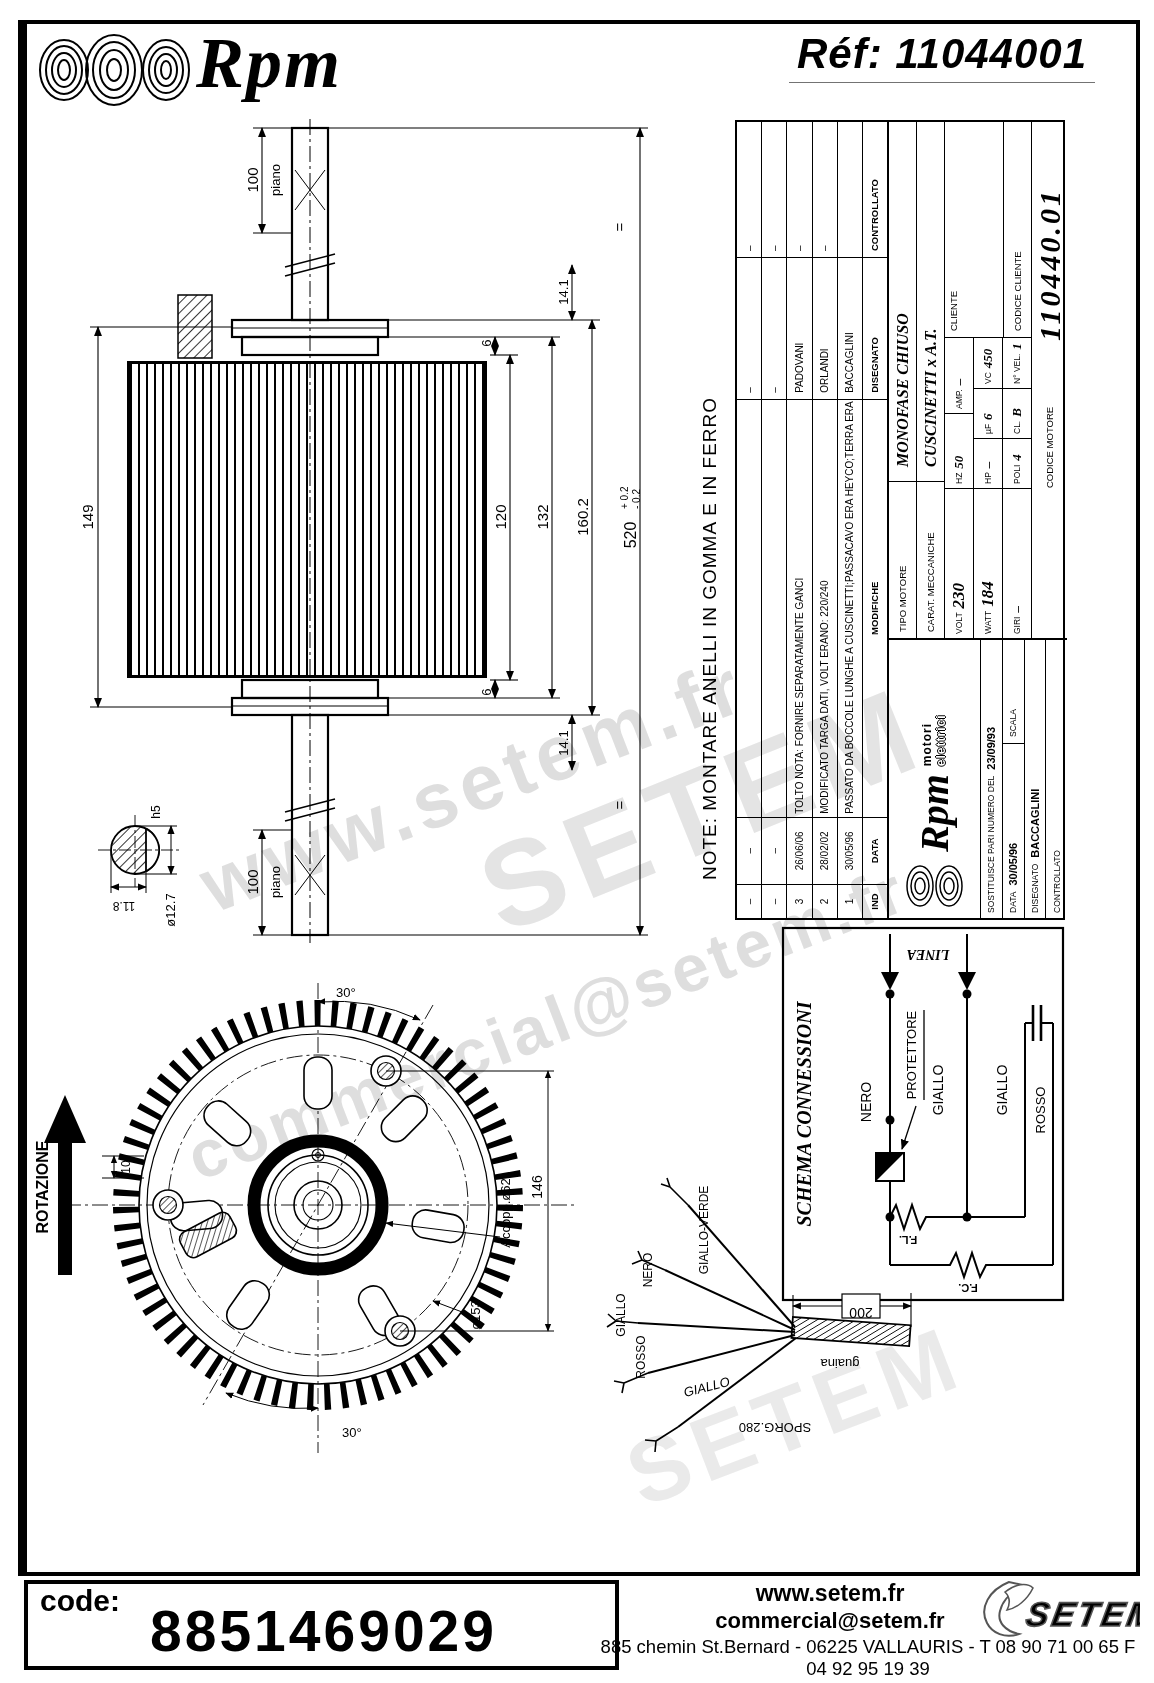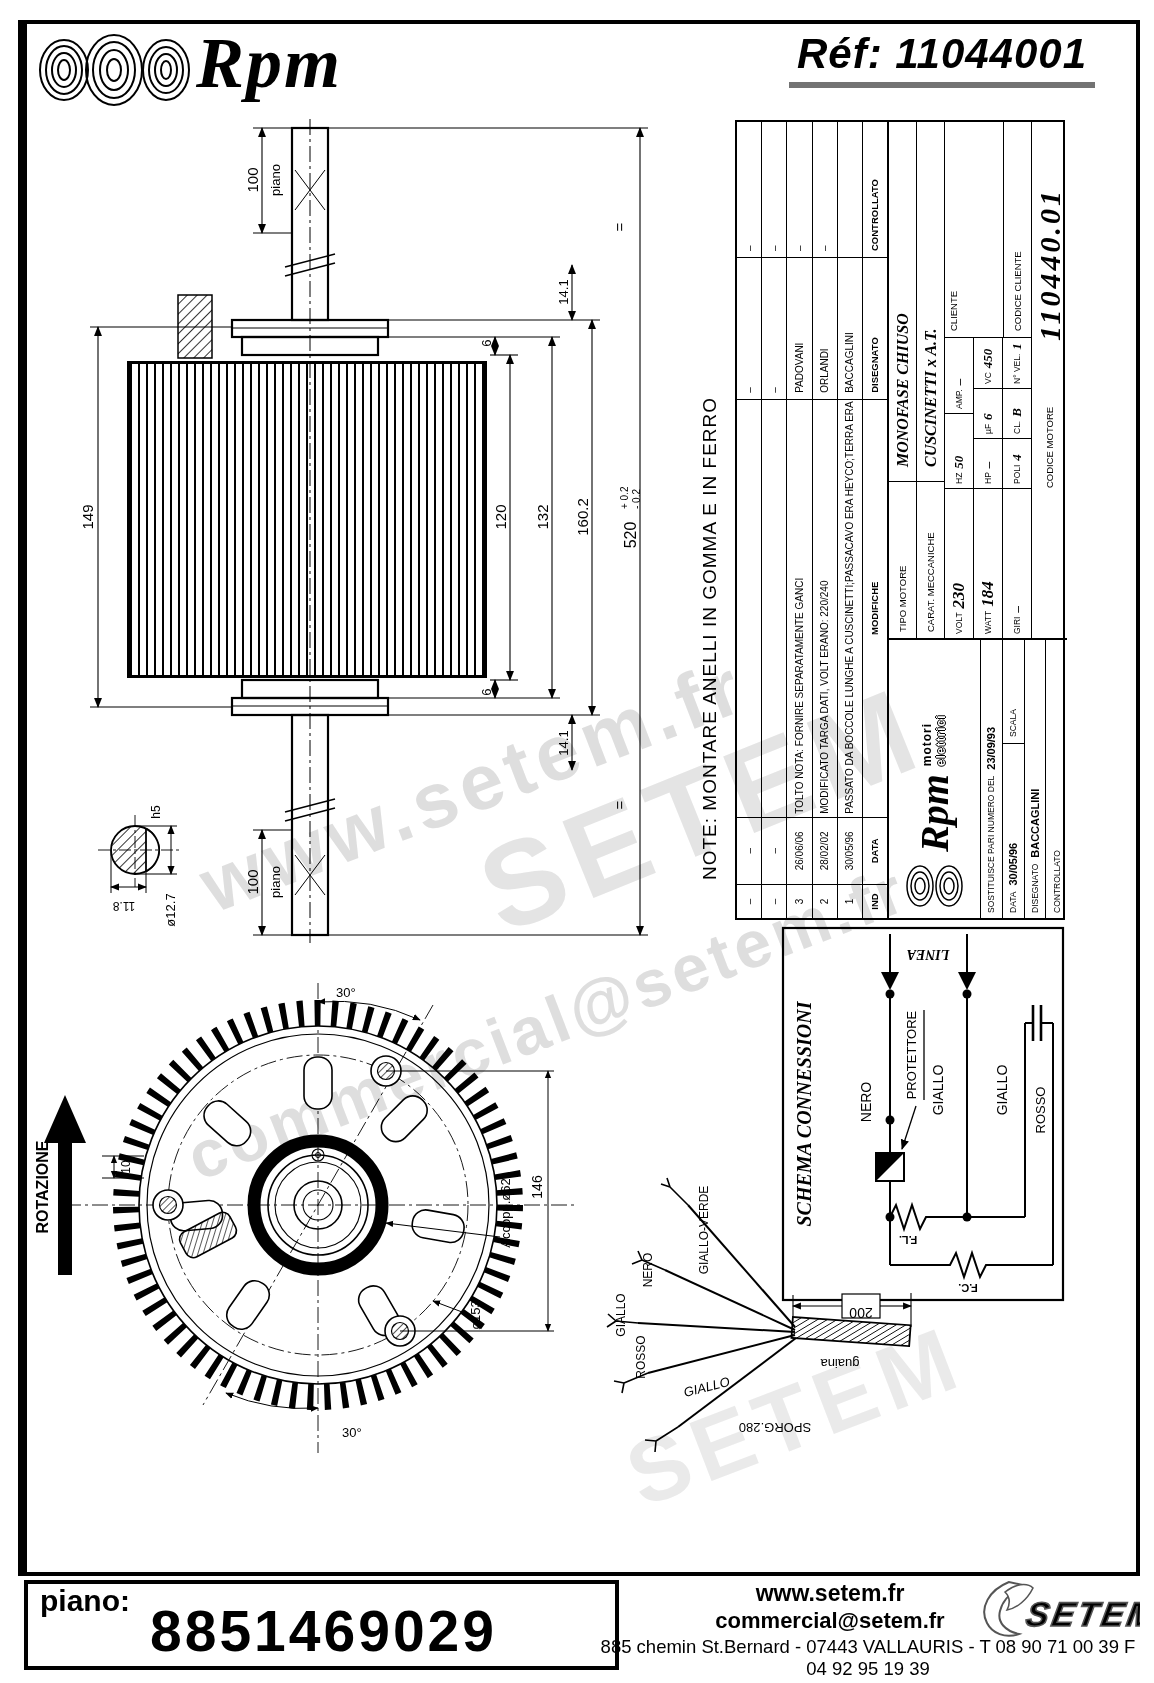--- a/index.html
+++ b/index.html
@@ -10,21 +10,21 @@
   svg{display:block;}
   svg text{font-family:"Liberation Sans",sans-serif;fill:#000;}
   .serifit{font-family:"Liberation Serif",serif;font-style:italic;font-weight:bold;}
 
   
   #frame{left:18px;top:20px;width:1109px;height:1548px;border:4px solid #000;border-left-width:9px;}
 
   
   #brand-rpm{left:196px;top:22px;font-family:"Liberation Serif",serif;font-style:italic;font-weight:bold;font-size:72px;letter-spacing:2px;}
   #ref-box{left:750px;top:30px;width:384px;text-align:center;}
-  #ref-line{display:inline-block;border-bottom:6px solid #737373;padding:0 8px 4px 8px;
+  #ref-line{display:inline-block;border-bottom:1px solid #737373;padding:0 8px 4px 8px;
             font-style:italic;font-weight:bold;font-size:42px;letter-spacing:1px;}
 
   
   #note-rot{left:699px;top:292px;width:588px;height:34px;transform:rotate(-90deg) translateX(-588px);
             font-size:19px;letter-spacing:1px;white-space:nowrap;}
   #titleblock{left:735px;top:120px;width:800px;height:330px;transform:rotate(-90deg) translateX(-800px);
               border:2.5px solid #000;box-sizing:border-box;background:transparent;font-size:10px;}
   .rev{height:150px;border-bottom:2px solid #000;display:flex;flex-direction:column;}
   .rrow{flex:1;display:flex;border-bottom:1px solid #000;align-items:stretch;}
   .rrow:last-child{border-bottom:none;}
@@ -577,24 +577,24 @@
   <text transform="rotate(-90 118 55)" x="118" y="55" font-size="12" text-anchor="middle">GIALLO-VERDE</text>
   <text transform="rotate(-90 62 95)" x="62" y="95" font-size="12" text-anchor="middle">NERO</text>
   <text transform="rotate(-90 35 140)" x="35" y="140" font-size="12" text-anchor="middle">GIALLO</text>
   <text transform="rotate(-90 55 182)" x="55" y="182" font-size="12" text-anchor="middle">ROSSO</text>
   <text transform="rotate(-14 95 222)" x="95" y="222" font-size="13" font-style="italic">GIALLO</text>
   <text transform="rotate(180 250 184)" x="250" y="184" font-size="13" text-anchor="middle">guaina</text>
   <text transform="rotate(180 185 248)" x="185" y="248" font-size="13" text-anchor="middle">SPORG.280</text>
 </svg>
 
 <div class="abs" id="code-box"></div>
-<div class="abs" id="code-label">piano:</div>
+<div class="abs" id="code-label">code:</div>
 <div class="abs" id="code-value">8851469029</div>
 <div class="abs" id="site">www.setem.fr</div>
 <div class="abs" id="email">commercial@setem.fr</div>
-<div class="abs" id="address">885 chemin St.Bernard - 07443 VALLAURIS - T 08 90 71 00 39  F 04 92 95 19 39</div>
+<div class="abs" id="address">885 chemin St.Bernard - 06225 VALLAURIS - T 08 90 71 00 65  F 04 92 95 19 39</div>
 <svg class="abs" style="left:975px;top:1578px" width="165" height="72" viewBox="0 0 165 72">
   <g>
     <path d="M34 4 C14 12 4 30 12 45 C17 55 30 61 44 56 C30 53 22 44 25 33 C28 21 38 12 52 8 Z" fill="#fff" stroke="#555" stroke-width="2"></path>
     <path d="M30 14 C40 6 52 4 58 10 C52 22 42 30 32 32 C36 24 34 18 30 14 Z" fill="#fff" stroke="#555" stroke-width="1.6"></path>
   </g>
   <text x="58" y="48" transform="skewX(-10)" font-size="34" font-weight="bold" font-style="italic" letter-spacing="3" fill="#fff" stroke="#555" stroke-width="1.6">SETEM</text>
 </svg>
 
 </body></html>

